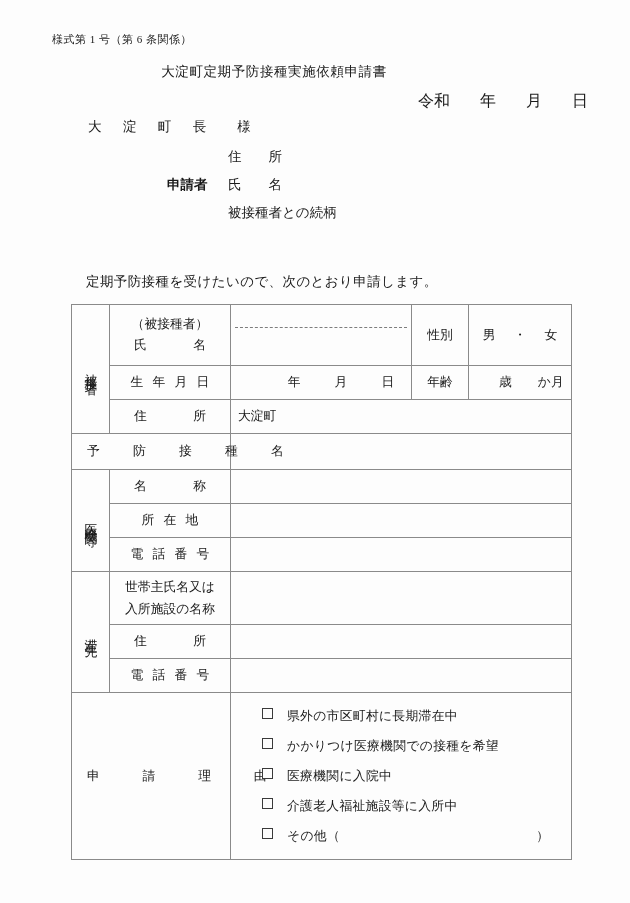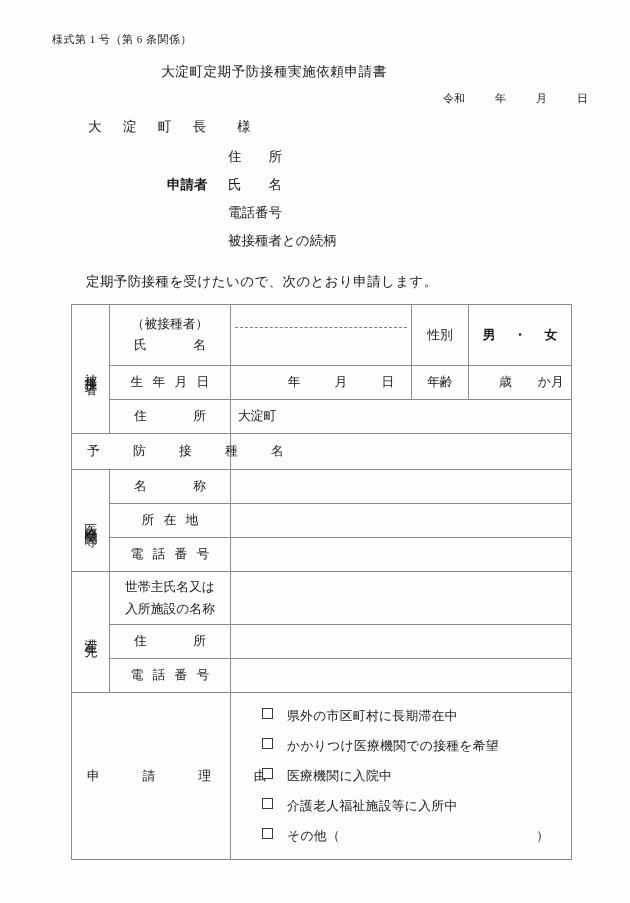--- a/index.html
+++ b/index.html
@@ -34,21 +34,21 @@
     top: 63px;
     width: 548px;
     text-align: center;
     font-size: 13.5px;
     letter-spacing: 0.6px;
   }
   .date-line {
     position: absolute;
     right: 42px;
     top: 91px;
-    font-size: 11px;
+    font-size: 16px;
     white-space: nowrap;
   }
   .date-line .sp { display: inline-block; width: 30px; }
   .addressee {
     position: absolute;
     left: 88px;
     top: 118px;
     font-size: 13.5px;
     white-space: nowrap;
   }
@@ -164,21 +164,20 @@
   .dmy .g { display: inline-block; width: 34px; }
   .age-units {
     text-align: left;
     white-space: nowrap;
     padding-left: 30px;
   }
   .age-units .g { display: inline-block; width: 26px; }
   .sex-opts {
     text-align: center;
     white-space: nowrap;
-    font-weight: bold;
   }
   .sex-opts .g { display: inline-block; width: 18px; }
 
   
   .reasons {
     padding: 8px 0 8px 0;
   }
   .reason-row {
     height: 30px;
     line-height: 30px;
@@ -222,23 +221,20 @@
 
   <div class="applicant-block">
     <div class="row">
       <span>住　　所</span>
     </div>
     <div class="row">
       <span class="lbl-left">申請者</span>
       <span>氏　　名</span>
     </div>
     <div class="row">
-      <span>電話番号</span>
-    </div>
-    <div class="row">
       <span>被接種者との続柄</span>
     </div>
   </div>
 
   <div class="intro">定期予防接種を受けたいので、次のとおり申請します。</div>
 
   <table class="main-table">
     <colgroup>
       <col style="width:38px">
       <col style="width:121px">

